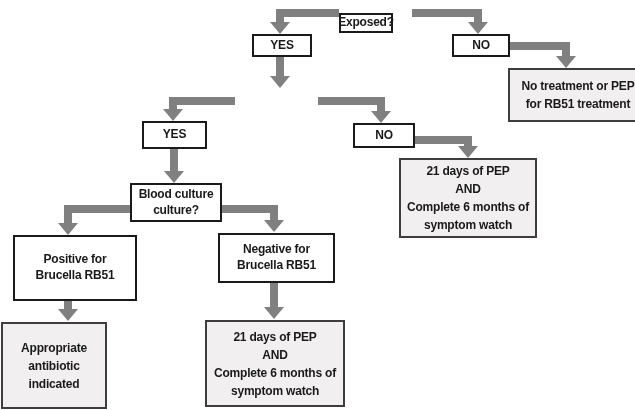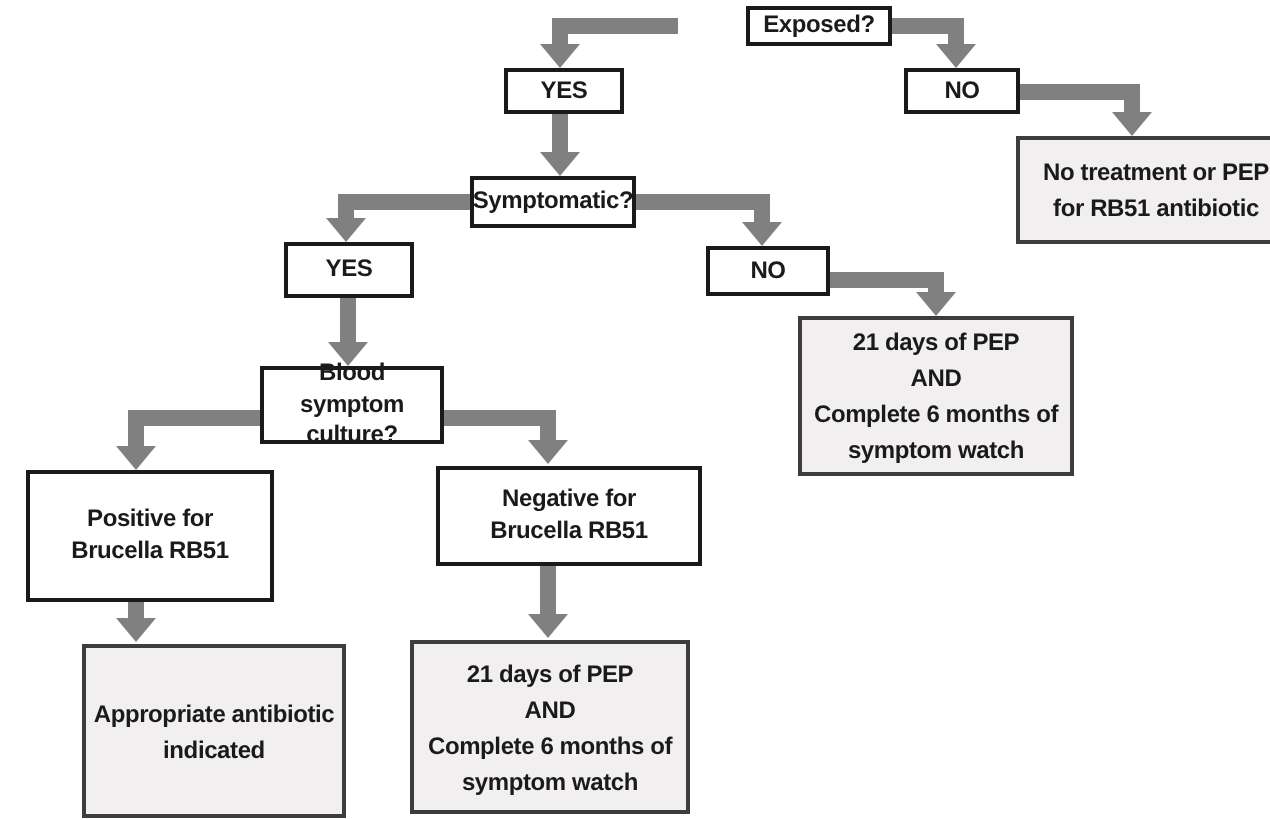--- a/index.html
+++ b/index.html
@@ -88,72 +88,69 @@
     <g>
       <path class="edge" d="M68,285 L68,310"></path>
       <polygon class="head" points="58,309 78,309 68,321"></polygon>
     </g>
     <g>
       <path class="edge" d="M274,283 L274,308"></path>
       <polygon class="head" points="264,307 284,307 274,319"></polygon>
     </g>
   </svg>
 
-  <div class="node" style="left:339px; top:3px; width:73px; height:20px;margin-left:34px;">
+  <div class="node" style="left:339px; top:13px; width:54px; height:20px;">
     <span>Exposed?</span>
   </div>
 
   <div class="node" style="left:252px; top:34px; width:60px; height:23px;">
     <span>YES</span>
   </div>
 
   <div class="node" style="left:452px; top:34px; width:58px; height:23px;">
     <span>NO</span>
   </div>
 
   <div class="node outcome" style="left:508px; top:68px; width:140px; height:54px;">
     <span>No treatment or PEP</span>
-    <span>for RB51 antibiotic</span>
+    <span>for RB51 treatment</span>
   </div>
 
-  <div class="node" style="left:235px; top:88px; width:83px; height:26px;">
-    <span>Symptomatic?</span>
-  </div>
 
   <div class="node" style="left:142px; top:121px; width:65px; height:28px;">
     <span>YES</span>
   </div>
 
   <div class="node" style="left:353px; top:123px; width:62px; height:25px;">
     <span>NO</span>
   </div>
 
   <div class="node outcome" style="left:399px; top:158px; width:138px; height:80px;">
     <span>21 days of PEP</span>
     <span class="u">AND</span>
     <span>Complete 6 months of</span>
     <span>symptom watch</span>
   </div>
 
   <div class="node" style="left:130px; top:183px; width:92px; height:39px;">
-    <span>Blood symptom</span>
+    <span>Blood culture</span>
     <span>culture?</span>
   </div>
 
   <div class="node" style="left:13px; top:235px; width:124px; height:66px;">
     <span>Positive for</span>
     <span>Brucella RB51</span>
   </div>
 
-  <div class="node" style="left:218px; top:233px; width:133px; height:50px;">
+  <div class="node" style="left:218px; top:233px; width:117px; height:50px;">
     <span>Negative for</span>
     <span>Brucella RB51</span>
   </div>
 
-  <div class="node outcome" style="left:1px; top:322px; width:132px; height:87px;margin-left:40px;">
+  <div class="node outcome" style="left:1px; top:322px; width:106px; height:87px;">
     <span>Appropriate antibiotic</span>
     <span>indicated</span>
   </div>
 
   <div class="node outcome" style="left:205px; top:320px; width:140px; height:87px;">
     <span>21 days of PEP</span>
     <span class="u">AND</span>
     <span>Complete 6 months of</span>
     <span>symptom watch</span>
   </div>

